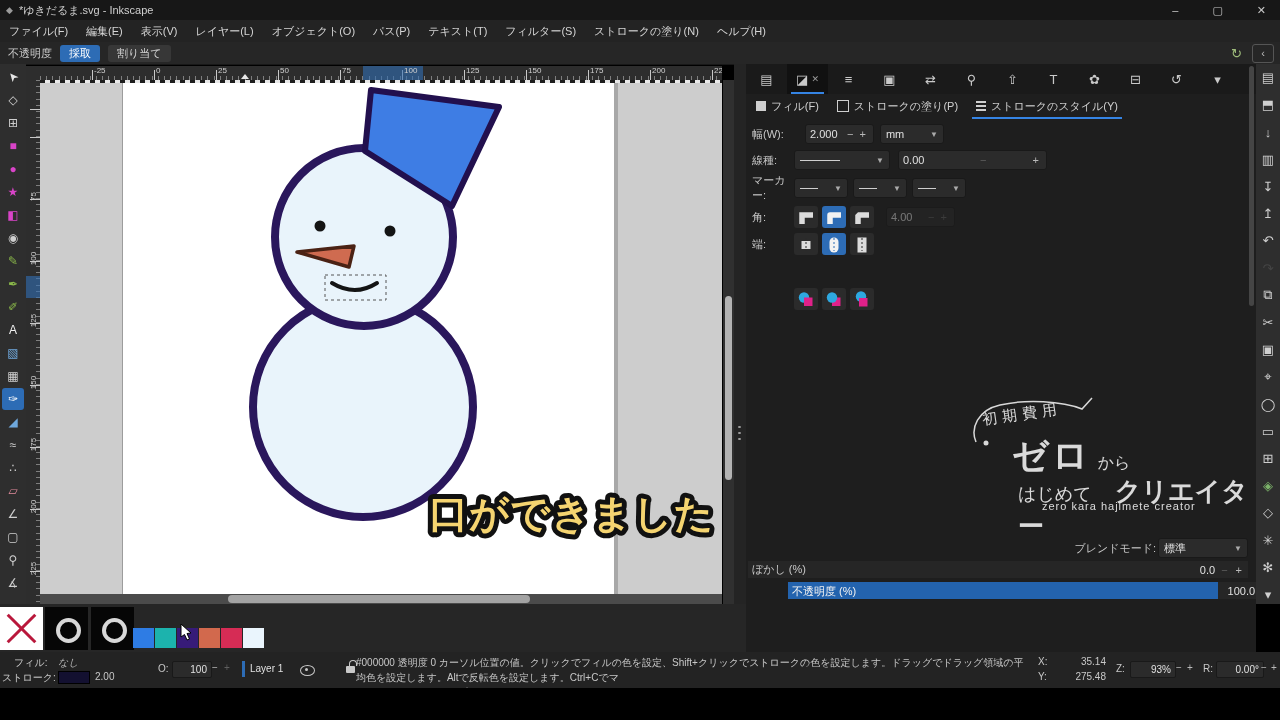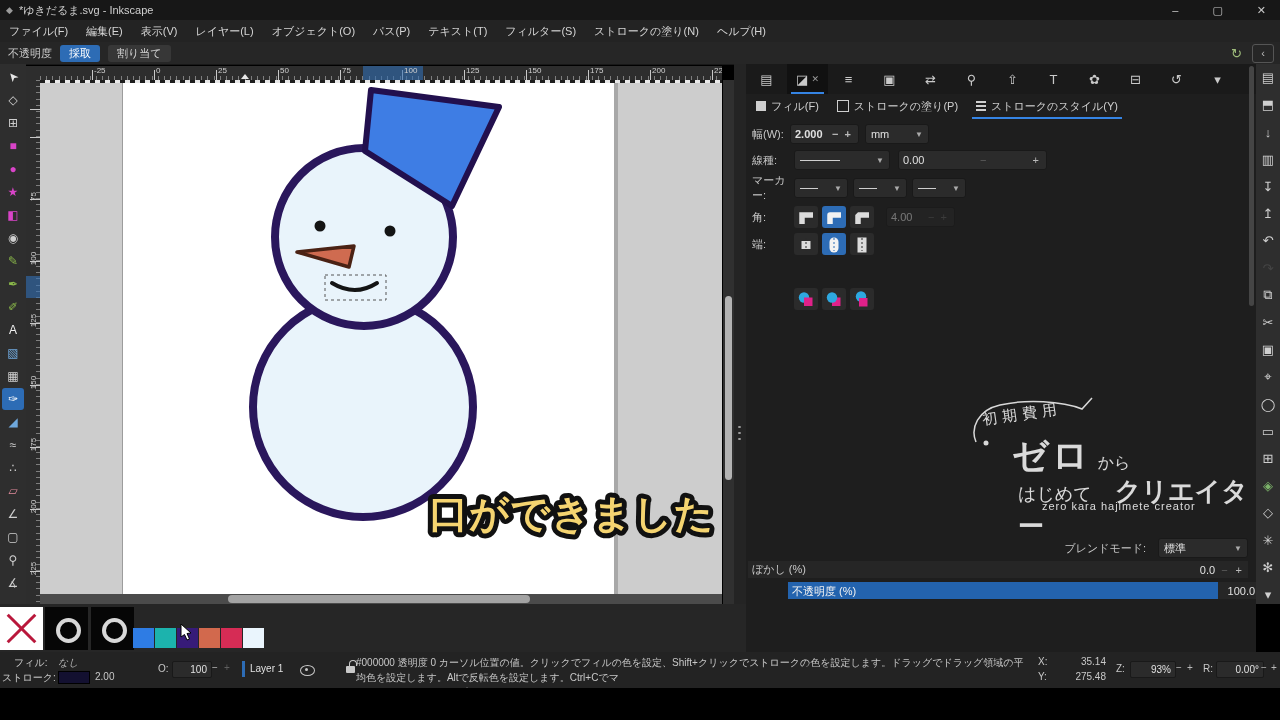--- a/index.html
+++ b/index.html
@@ -69,21 +69,21 @@
   .spin .minus,.spin .plus{padding:0 3px;color:#b9b9b9;}
   .dim{color:#5f5f5f !important;}
   .dd{display:flex;align-items:center;justify-content:space-between;background:#2b2b2b;border:1px solid #191919;border-radius:3px;height:18px;padding:0 5px;color:#e0e0e0;gap:6px;}
   .dd .line{display:inline-block;width:40px;height:1px;background:#cfcfcf;}
   .dd .line.short{width:18px;}
   .dd .chev{font-size:8px;color:#aaa;}
   .ibtn{width:24px;height:22px;border-radius:3px;display:flex;align-items:center;justify-content:center;background:#2b2b2b;margin-right:4px;}
   .ibtn.selected{background:var(--accent_blue,#2d6cb5);}
   .disabled{opacity:.45;}
   
-  #blend-row{position:absolute;right:8px;top:474px;display:flex;align-items:center;gap:12px;}
+  #blend-row{position:absolute;right:8px;top:474px;display:flex;align-items:center;gap:2px;}
   #blur-row{position:absolute;left:2px;top:497px;width:500px;height:17px;background:#262626;display:flex;align-items:center;}
   #blur-row .plabel2{flex:1;padding-left:4px;color:#c8c8c8;}
   #opacity-row{position:absolute;left:2px;top:518px;width:500px;height:17px;background:#262626;display:flex;align-items:center;margin-left:40px;}
   #opacity-slider{position:relative;width:438px;height:17px;background:var(--slider_blue,#2363ae);border:1px solid #155;border:none;}
   #opacity-slider .slabel{position:absolute;left:4px;top:2px;color:#f2f2f2;}
   .rownum{width:38px;text-align:right;color:#e0e0e0;}
   .rowpm{display:flex;gap:8px;padding:0 6px;color:#b9b9b9;}
   #panel-scroll{position:absolute;right:2px;top:2px;width:5px;height:582px;}
   #panel-scroll .thumb{position:absolute;top:0;width:5px;height:240px;background:#454545;border-radius:3px;}
   
@@ -348,21 +348,21 @@
         <span>ストロークの塗り(P)</span>
       </span>
     <span class="fs-tab active">
         <span class="sq lines"></span>
         <span>ストロークのスタイル(Y)</span>
       </span>
   </div>
 
   <div class="prow" style="top:58px;">
     <span class="plabel">幅(W):</span>
-    <span class="spin" style="margin-left:0;font-weight:bold;">
+    <span class="spin" style="margin-left:15px;">
       <span class="val">2.000</span>
       <span class="minus">−</span>
         <span class="plus">+</span>
     </span>
     <span class="dd" style="width:52px;margin-left:6px;">
       <span>mm</span>
         <span class="chev">▼</span>
     </span>
   </div>
 

